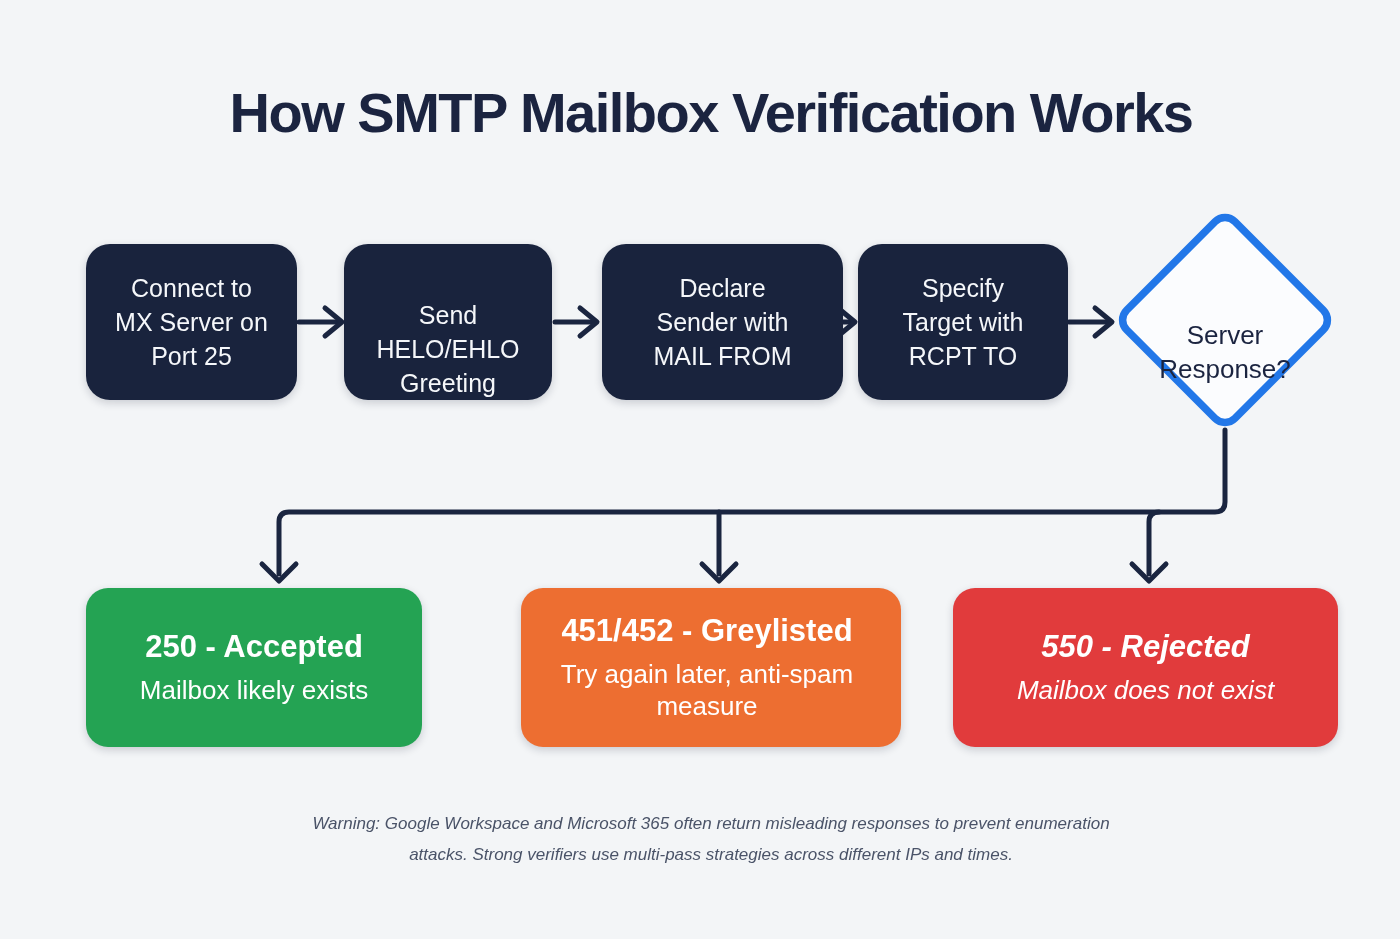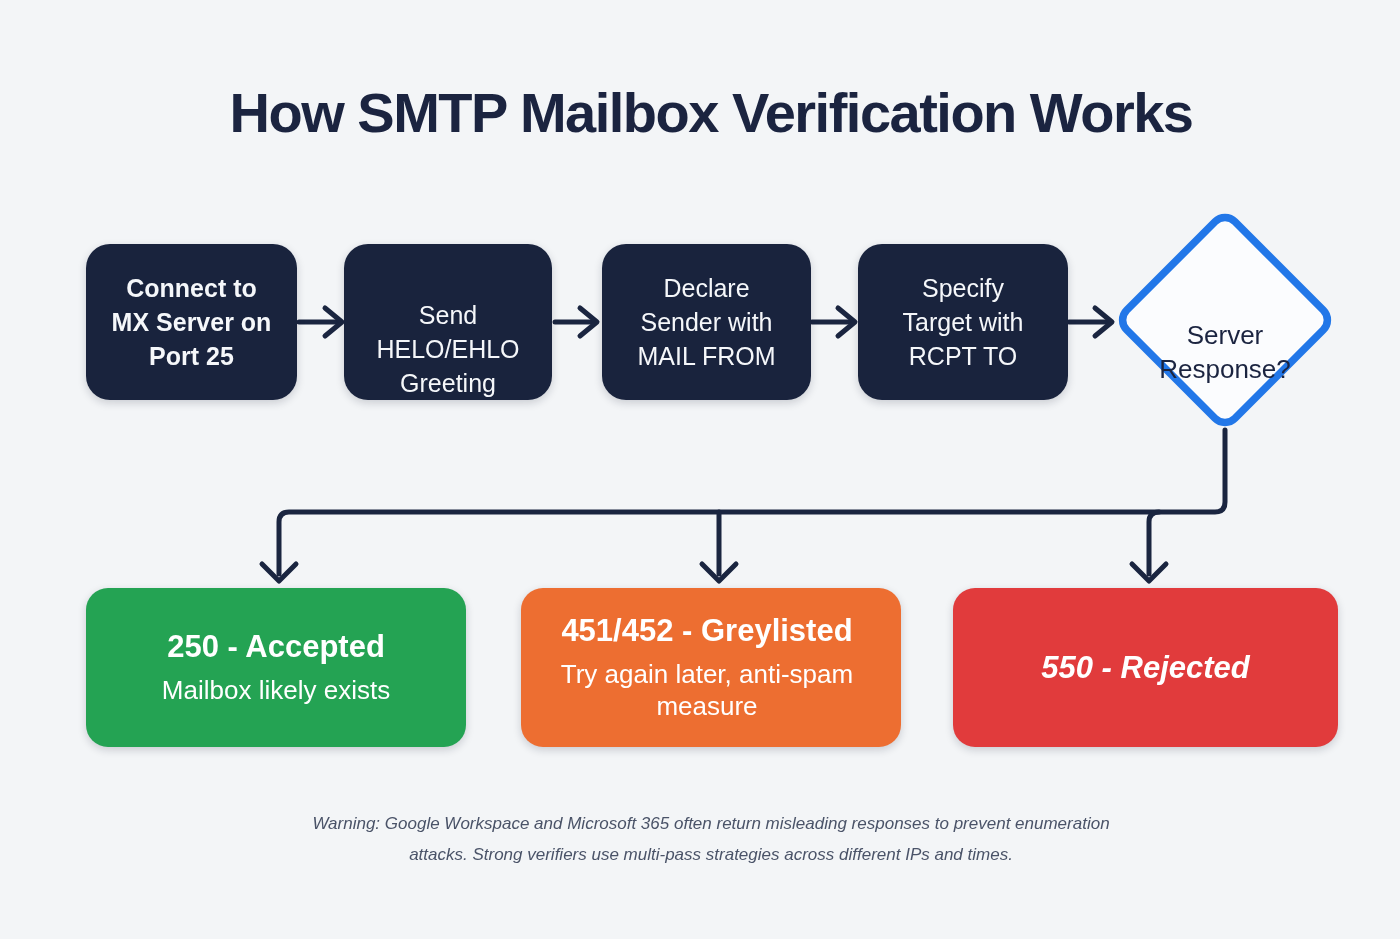--- a/index.html
+++ b/index.html
@@ -30,37 +30,37 @@
   }
   .prewrap{white-space:pre-line;}
   .step{
     position:absolute;top:244px;height:156px;
     background:var(--node-navy);border-radius:24px;
     display:flex;align-items:center;justify-content:center;
     text-align:center;color:var(--text-light);
     font-size:25px;line-height:34px;
     box-shadow:0 3px 8px rgba(15,23,42,.18);
   }
-  .s1{left:75px;width:211px;font-weight:bold;}
+  .s1{left:75px;width:211px;}
   .s2{left:333px;width:208px;align-items:flex-end;}
-  .s3{left:591px;width:209px;}
+  .s3{left:591px;width:241px;}
   .s4{left:847px;width:210px;}
   .diamond-label{
     position:absolute;left:1124px;top:254px;width:180px;height:132px;
     display:flex;align-items:flex-end;justify-content:center;
     text-align:center;color:var(--text-dark);
     font-size:26px;line-height:34px;
   }
   .outcome{
     position:absolute;top:588px;height:159px;border-radius:22px;
     display:flex;flex-direction:column;align-items:center;justify-content:center;
     gap:9px;text-align:center;color:#ffffff;padding:0 28px;
     box-shadow:0 3px 8px rgba(15,23,42,.18);
   }
-  .o-green{left:75px;width:380px;background:var(--success-green);}
+  .o-green{left:75px;width:336px;background:var(--success-green);}
   .o-orange{left:510px;width:380px;background:var(--warning-orange);padding-left:20px;}
   .o-red{left:942px;width:385px;background:var(--error-red);font-style:italic;}
   .outcome-code{font-size:31px;font-weight:700;}
   .outcome-desc{font-size:26px;line-height:32px;}
   .footer-note{
     position:absolute;left:0;top:808px;width:1400px;
     text-align:center;font-style:italic;
     font-size:17px;line-height:31px;color:var(--footer-gray);
   }
   .stroke-line{stroke:var(--connector);stroke-width:5;fill:none;
@@ -143,18 +143,19 @@
     <div class="outcome-code">250 - Accepted</div>
     <div class="outcome-desc prewrap">Mailbox likely exists</div>
   </div>
   <div class="outcome o-orange">
     <div class="outcome-code">451/452 - Greylisted</div>
     <div class="outcome-desc prewrap">Try again later, anti-spam
 measure</div>
   </div>
   <div class="outcome o-red">
     <div class="outcome-code">550 - Rejected</div>
+    <div class="outcome-desc prewrap">Mailbox does not exist</div>
   </div>
 
   <p class="footer-note prewrap">Warning: Google Workspace and Microsoft 365 often return misleading responses to prevent enumeration
 attacks. Strong verifiers use multi-pass strategies across different IPs and times.</p>
 
 </div>
 
 </body></html>

